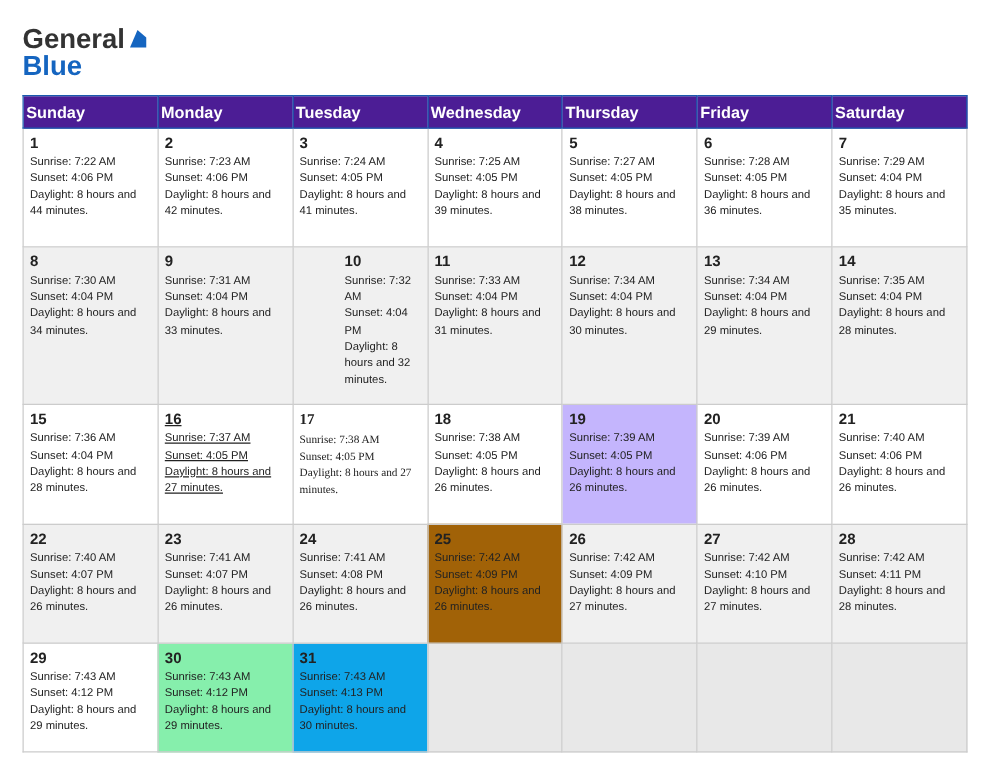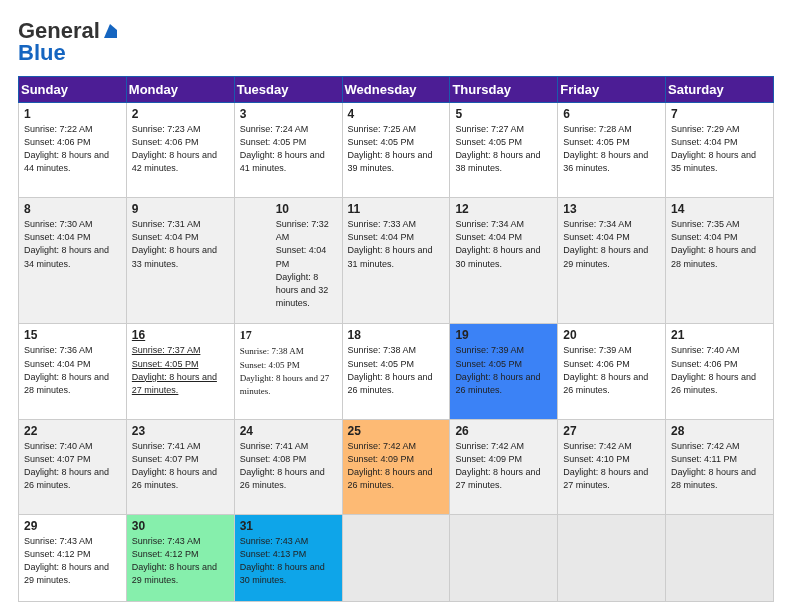--- a/index.html
+++ b/index.html
@@ -160,35 +160,35 @@
         </tr>
         <tr>
           <td style="background: rgb(255, 255, 255);"><span class="day-num">15</span>
         <span class="day-info">Sunrise: 7:36 AM<br>Sunset: 4:04 PM<br>Daylight: 8 hours and 28 minutes.</span></td>
           <td style="background: rgb(255, 255, 255); text-decoration: underline;"><span class="day-num">16</span>
         <span class="day-info">Sunrise: 7:37 AM<br>Sunset: 4:05 PM<br>Daylight: 8 hours and 27 minutes.</span></td>
           <td style="background: rgb(255, 255, 255); font-family: Liberation Serif, serif;"><span class="day-num">17</span>
         <span class="day-info">Sunrise: 7:38 AM<br>Sunset: 4:05 PM<br>Daylight: 8 hours and 27 minutes.</span></td>
           <td style="background: rgb(255, 255, 255);"><span class="day-num">18</span>
         <span class="day-info">Sunrise: 7:38 AM<br>Sunset: 4:05 PM<br>Daylight: 8 hours and 26 minutes.</span></td>
-          <td style="background: #3b82f6;"><span class="day-num">19</span>
+          <td style="background: #c4b5fd;"><span class="day-num">19</span>
         <span class="day-info">Sunrise: 7:39 AM<br>Sunset: 4:05 PM<br>Daylight: 8 hours and 26 minutes.</span></td>
           <td style="background: rgb(255, 255, 255);"><span class="day-num">20</span>
         <span class="day-info">Sunrise: 7:39 AM<br>Sunset: 4:06 PM<br>Daylight: 8 hours and 26 minutes.</span></td>
           <td style="background: rgb(255, 255, 255);"><span class="day-num">21</span>
         <span class="day-info">Sunrise: 7:40 AM<br>Sunset: 4:06 PM<br>Daylight: 8 hours and 26 minutes.</span></td>
         </tr>
         <tr>
           <td style="background: rgb(240, 240, 240); margin-top: 40px;"><span class="day-num">22</span>
         <span class="day-info">Sunrise: 7:40 AM<br>Sunset: 4:07 PM<br>Daylight: 8 hours and 26 minutes.</span></td>
           <td style="background: rgb(240, 240, 240);"><span class="day-num">23</span>
         <span class="day-info">Sunrise: 7:41 AM<br>Sunset: 4:07 PM<br>Daylight: 8 hours and 26 minutes.</span></td>
           <td style="background: rgb(240, 240, 240);"><span class="day-num">24</span>
         <span class="day-info">Sunrise: 7:41 AM<br>Sunset: 4:08 PM<br>Daylight: 8 hours and 26 minutes.</span></td>
-          <td style="background: #fdba74;"><span class="day-num">25</span>
+          <td style="background: #a16207;"><span class="day-num">25</span>
         <span class="day-info">Sunrise: 7:42 AM<br>Sunset: 4:09 PM<br>Daylight: 8 hours and 26 minutes.</span></td>
           <td style="background: rgb(240, 240, 240);"><span class="day-num">26</span>
         <span class="day-info">Sunrise: 7:42 AM<br>Sunset: 4:09 PM<br>Daylight: 8 hours and 27 minutes.</span></td>
           <td style="background: rgb(240, 240, 240);"><span class="day-num">27</span>
         <span class="day-info">Sunrise: 7:42 AM<br>Sunset: 4:10 PM<br>Daylight: 8 hours and 27 minutes.</span></td>
           <td style="background: rgb(240, 240, 240);"><span class="day-num">28</span>
         <span class="day-info">Sunrise: 7:42 AM<br>Sunset: 4:11 PM<br>Daylight: 8 hours and 28 minutes.</span></td>
         </tr>
         <tr class="last-row">
           <td style="background: rgb(255, 255, 255);"><span class="day-num">29</span>

